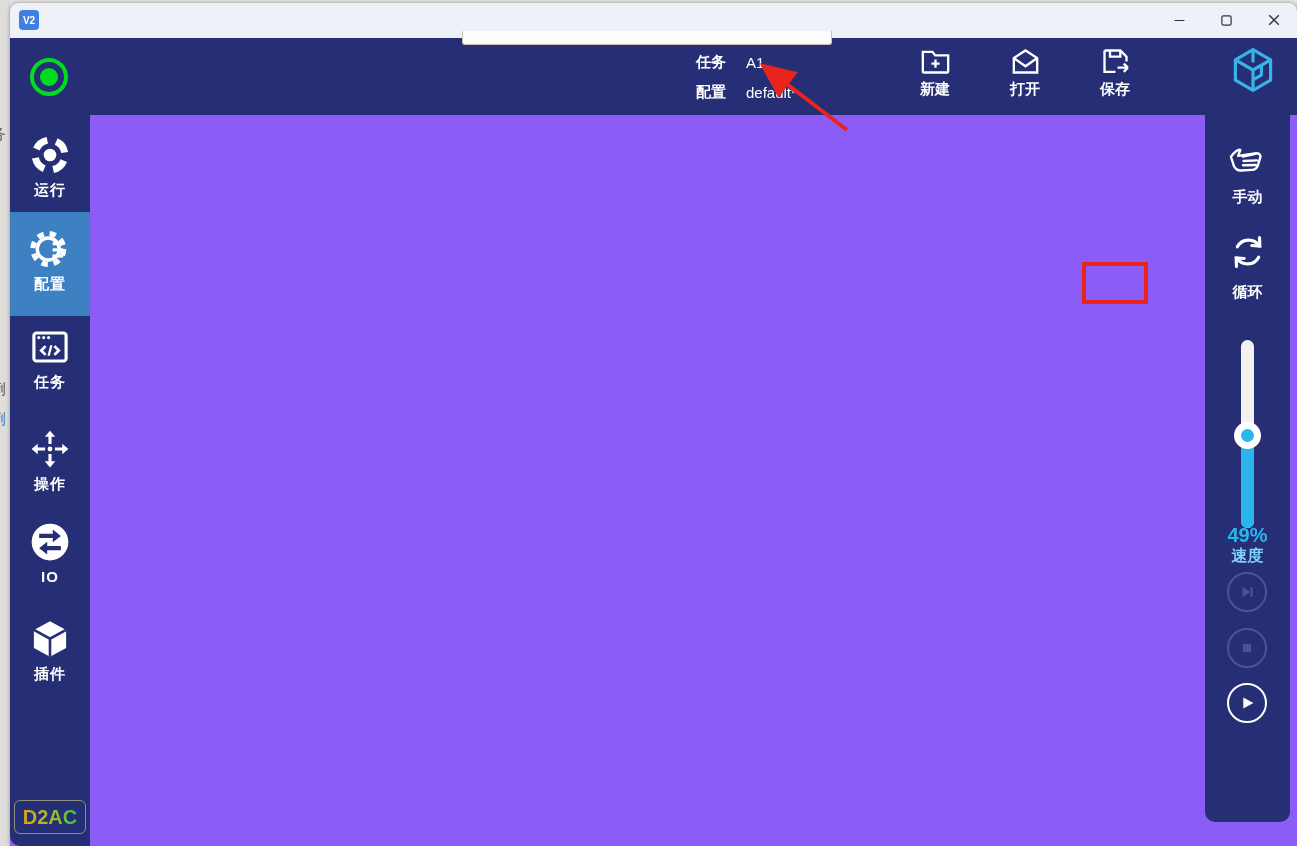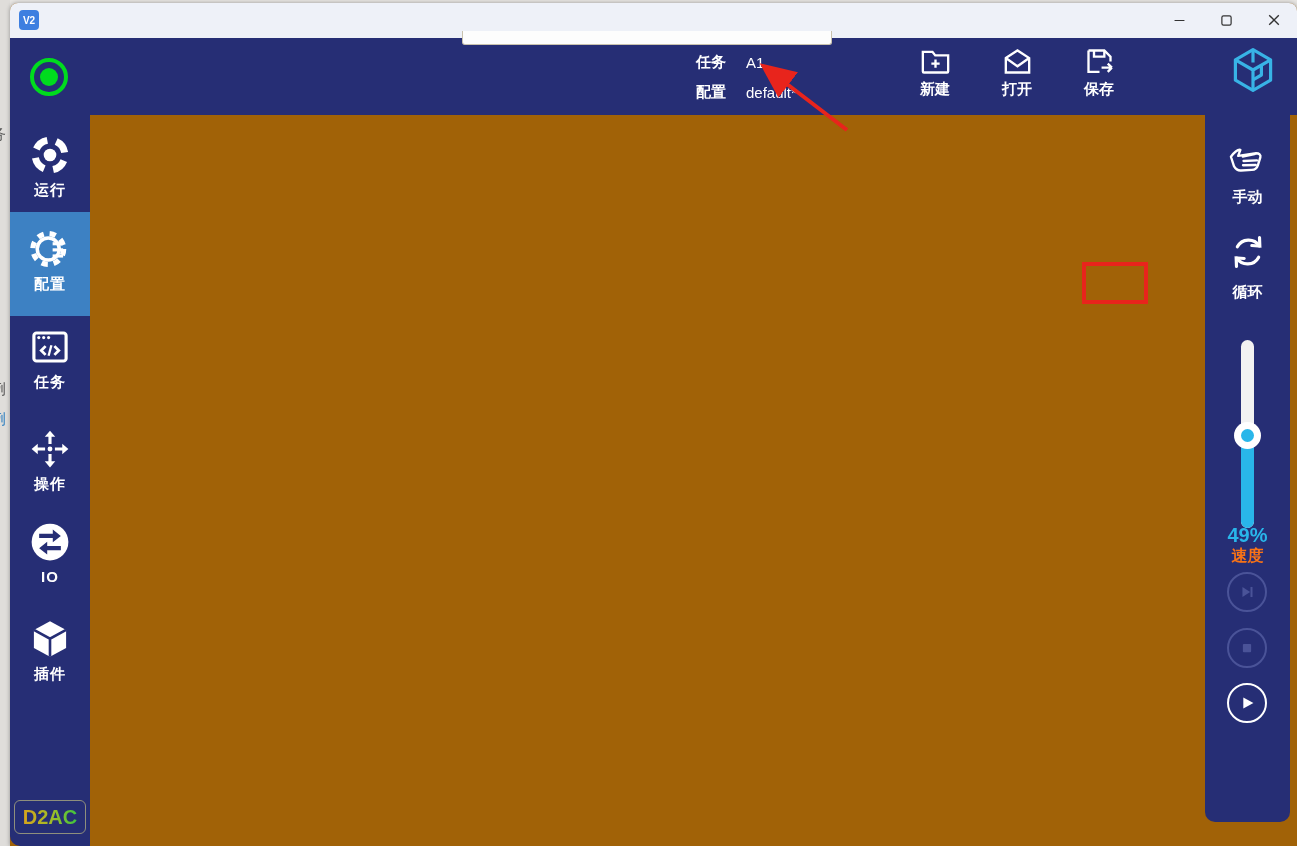--- a/index.html
+++ b/index.html
@@ -4,38 +4,38 @@
 <style>
   html,body{margin:0;padding:0;background:#cfcfcf;font-family:"Liberation Sans",sans-serif;}
   #stage{position:relative;width:1297px;height:846px;background:#e7e5e2;overflow:hidden;}
   #stage *{box-sizing:border-box;}
 
   
   #edge-strip{position:absolute;left:0;top:0;width:10px;height:846px;background:#dfddda;overflow:hidden;z-index:0;}
   .edge-glyph{position:absolute;left:-9px;font-size:15px;}
 
   
-  #vnc-window{position:absolute;left:10px;top:3px;width:1287px;height:843px;border-radius:8px 8px 0 0;background:#a16207;z-index:1;overflow:hidden;box-shadow:0 0 4px rgba(0,0,0,.35);}
+  #vnc-window{position:absolute;left:10px;top:3px;width:1287px;height:843px;border-radius:8px 8px 0 0;background:#8b5cf6;z-index:1;overflow:hidden;box-shadow:0 0 4px rgba(0,0,0,.35);}
   #titlebar{position:absolute;left:0;top:0;width:100%;height:35px;background:#eef1f8;}
   #vnc-appicon{position:absolute;left:9px;top:7px;width:20px;height:20px;background:#3d7fe0;border-radius:4px;color:#fff;font-size:10px;font-weight:bold;display:flex;align-items:center;justify-content:center;}
   #vnc-title{position:absolute;left:38px;top:0;height:35px;line-height:35px;font-size:14px;color:#1c1c1c;}
   #win-controls{position:absolute;right:0;top:0;height:35px;display:flex;}
   .win-btn{width:47px;height:35px;display:flex;align-items:center;justify-content:center;}
   #vnc-toolbar-tab{position:absolute;left:452px;top:28px;width:370px;height:14px;background:#fdfdfd;border:1px solid #c9c2ae;border-top:none;border-radius:0 0 3px 3px;z-index:6;}
 
   
   #app-header{position:absolute;left:0;top:35px;width:100%;height:77px;background:#262e75;}
   #mode-ind{position:absolute;left:20px;top:20px;width:38px;height:38px;border:4px solid #00dc1e;border-radius:50%;display:flex;align-items:center;justify-content:center;}
   #mode-ind .dot{width:18px;height:18px;border-radius:50%;background:#00dc1e;}
   #mode-label{position:absolute;left:72px;top:0;height:77px;display:flex;align-items:center;color:#fff;font-size:17px;font-weight:bold;}
   #task-config{position:absolute;left:686px;top:9px;color:#fff;font-size:15px;}
   #task-config .tc-row{height:30px;display:flex;align-items:center;}
   #task-config .tc-lab{font-weight:bold;width:38px;}
   #task-config .tc-val{margin-left:12px;}
-  #hdr-actions{position:absolute;left:890px;top:7px;display:flex;gap:12px;}
+  #hdr-actions{position:absolute;left:890px;top:7px;display:flex;gap:20px;}
   .hdr-btn{width:70px;display:flex;flex-direction:column;align-items:center;cursor:default;}
   .hdr-ico svg{width:33px;height:33px;display:block;}
   .hdr-lbl{color:#fff;font-size:15px;font-weight:bold;margin-top:2px;}
   #brand-logo{position:absolute;left:1219px;top:8px;width:48px;height:48px;}
   #brand-logo svg{width:48px;height:48px;}
 
   
   #left-sidebar{position:absolute;left:10px;top:112px;width:80px;height:734px;background:#262e75;border-radius:0 0 0 10px;z-index:2;}
   .sb-item{position:absolute;left:0;width:80px;display:flex;flex-direction:column;align-items:center;}
   .sb-item.active{background:#3d81c3;height:104px;padding-top:16px;}
@@ -91,21 +91,21 @@
   
   #right-sidebar{position:absolute;left:1205px;top:112px;width:85px;height:710px;background:#262e75;border-radius:0 0 10px 10px;z-index:2;}
   .rs-ico{position:absolute;left:0;width:85px;display:flex;justify-content:center;}
   .rs-ico svg{width:42px;height:40px;}
   .rs-lbl{position:absolute;left:0;width:85px;text-align:center;color:#fff;font-size:15px;font-weight:bold;}
   #sl-track{position:absolute;left:36px;top:228px;width:13px;height:188px;background:#f2f2f2;border-radius:7px;}
   #sl-fill{position:absolute;left:36px;width:13px;background:#29b6ea;border-radius:7px;}
   #sl-knob{position:absolute;left:29px;width:27px;height:27px;border-radius:50%;background:#fff;display:flex;align-items:center;justify-content:center;}
   #sl-knob .k-dot{width:13px;height:13px;border-radius:50%;background:#29b6ea;}
   #speed-pct{position:absolute;left:0;top:412px;width:85px;text-align:center;color:#29b6ea;font-size:20px;font-weight:bold;}
-  #speed-lbl{position:absolute;left:0;top:434px;width:85px;text-align:center;color:#f97316;font-size:16px;font-weight:bold;}
+  #speed-lbl{position:absolute;left:0;top:434px;width:85px;text-align:center;color:#7dd3fc;font-size:16px;font-weight:bold;}
   .tp-btn{position:absolute;left:22px;width:40px;height:40px;border:2px solid #4a5398;border-radius:50%;color:#4a5398;display:flex;align-items:center;justify-content:center;}
   .tp-btn.on{border-color:#fff;color:#fff;}
   .tp-btn svg{width:22px;height:22px;}
 
   
   #status-bar{position:absolute;left:95px;top:816px;width:1102px;height:30px;background:#fafafa;border-top:1px solid #d5d5d5;display:flex;align-items:center;justify-content:flex-end;padding-right:2px;}
   .st-item{display:flex;align-items:center;gap:3px;margin:0 2px;}
   .st-ico svg{width:20px;height:20px;display:block;}
   .st-lbl{font-size:15px;}
   .st-lbl.blue{color:#28a4db;}

